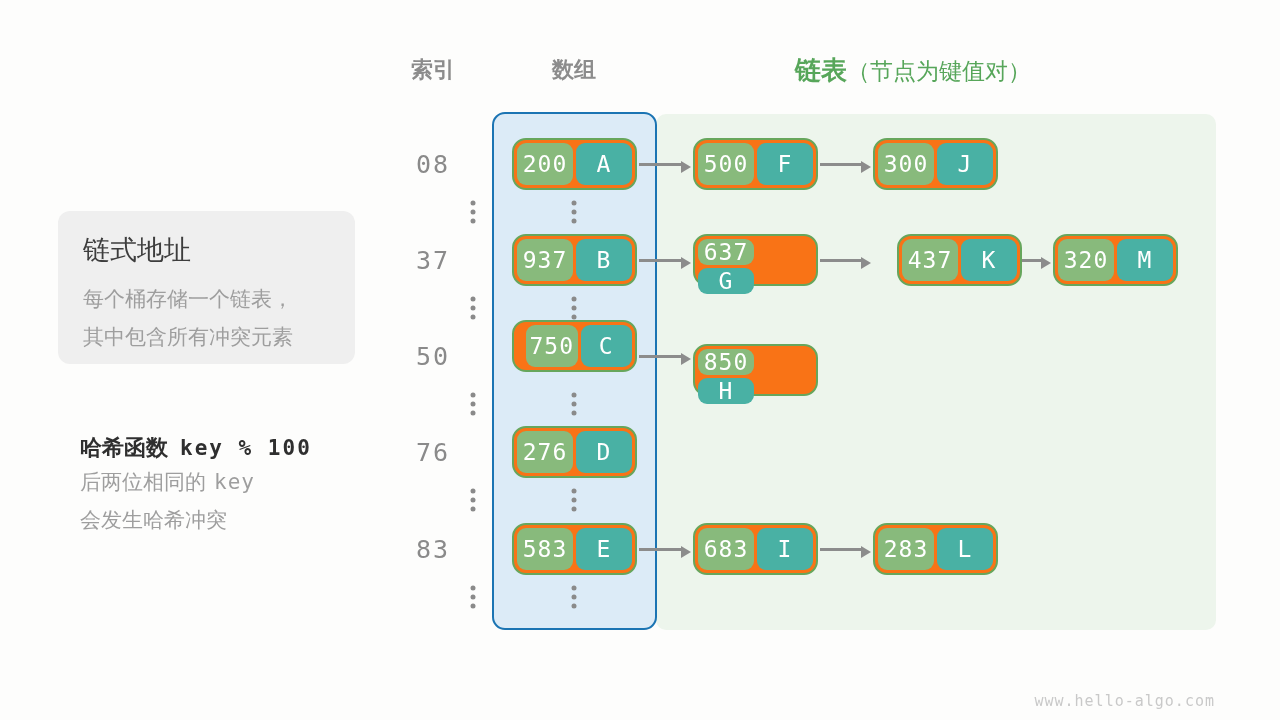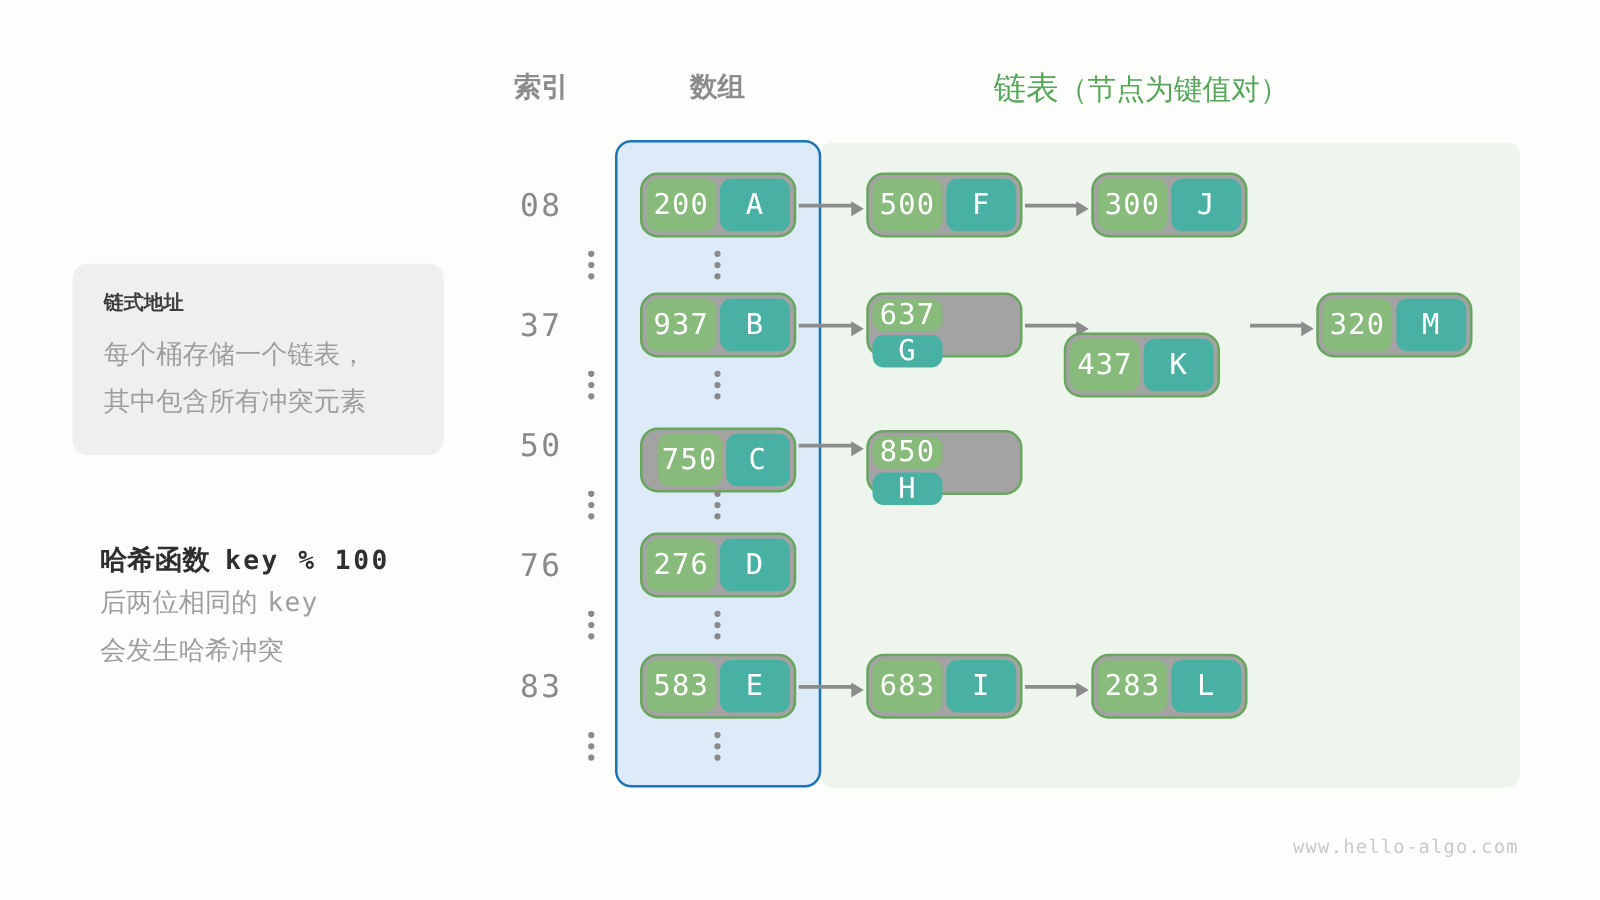--- a/index.html
+++ b/index.html
@@ -17,31 +17,31 @@
     --watermark:#c9c9c9;
   }
   html,body{margin:0;padding:0;}
   body{background:#fdfdfc;font-family:"Liberation Sans", sans-serif;}
   #canvas{position:relative;width:1280px;height:720px;overflow:hidden;background:#fdfdfc;}
 
   
   .col-header{position:absolute;top:54px;font-size:22px;font-weight:bold;color:#8c8c8c;line-height:32px;}
   .col-header.center{text-align:center;}
   #list-header{position:absolute;top:54px;left:795px;font-size:26px;line-height:32px;color:var(--green-text);white-space:nowrap;}
-  #list-header .bold{font-weight:normal;text-align:center;}
+  #list-header .bold{font-weight:bold;text-align:center;}
   #list-header .note{font-size:23px;font-weight:normal;}
 
   
   #array-panel{position:absolute;left:492px;top:112px;width:165px;height:518px;
     background:var(--blue-fill);border:2.5px solid var(--blue-border);border-radius:13px;box-sizing:border-box;}
   #list-panel{position:absolute;left:656px;top:114px;width:560px;height:516px;
     background:var(--green-fill);border-radius:10px;}
 
   
-  .node{position:absolute;width:125px;height:52px;box-sizing:border-box;background:#a3a3a3;
+  .node{position:absolute;width:125px;height:52px;box-sizing:border-box;background:#f97316;
     border:2px solid var(--node-border);border-radius:14px;display:flex;gap:3px;padding:3px;z-index:3;}
   .cell{width:56px;height:42px;border-radius:9px;color:#fff;
     font-family:"DejaVu Sans Mono", monospace;font-size:23px;font-weight:500;
     display:flex;align-items:center;justify-content:center;letter-spacing:1px;}
   .cell.key{background:var(--key-green);}
   .cell.val{background:var(--val-teal);}
 
   
   .arrow{position:absolute;height:0;border-top:3px solid var(--arrow);z-index:2;}
   .arrow:after{content:"";position:absolute;right:-9px;top:-4.5px;width:0;height:0;
@@ -49,33 +49,33 @@
 
   
   .idx{position:absolute;width:80px;text-align:center;transform:translateY(-50%);
     font-family:"DejaVu Sans Mono", monospace;font-size:25px;color:var(--gray-text);letter-spacing:2px;z-index:3;}
   .vdots{position:absolute;transform:translate(-50%,-50%);z-index:3;}
   .vdots i{display:block;width:5px;height:5px;border-radius:50%;background:#8a8a8a;margin:4px auto;}
 
   
   #anno-box{position:absolute;left:58px;top:211px;width:297px;height:153px;box-sizing:border-box;
     background:#efefef;border-radius:12px;padding:21px 25px;}
-  #anno-box .title{font-size:16px;font-weight:bold;color:var(--dark-text);margin-bottom:12px;}
+  #anno-box .title{font-size:27px;font-weight:normal;color:var(--dark-text);margin-bottom:12px;}
   #anno-box .line{font-size:21px;color:var(--muted-text);line-height:38px;}
 
   
   #hash-note{position:absolute;left:80px;top:433px;}
   #hash-note .title{font-size:22px;font-weight:bold;color:#2f2f2f;white-space:nowrap;}
   #hash-note .code{font-family:"DejaVu Sans Mono", monospace;font-size:21px;letter-spacing:2px;margin-left:12px;}
   #hash-note .line{font-size:21px;color:var(--muted-text);line-height:38px;}
   #hash-note .line:first-of-type{margin-top:8px;}
   #hash-note .code-gray{font-family:"DejaVu Sans Mono", monospace;letter-spacing:1px;margin-left:8px;margin-top:23px;}
 
   
-  #watermark{position:absolute;right:65px;bottom:34px;font-family:"DejaVu Sans Mono", monospace;
+  #watermark{position:absolute;right:65px;bottom:10px;font-family:"DejaVu Sans Mono", monospace;
     font-size:15px;color:var(--watermark);letter-spacing:1px;}
 </style>
 </head>
 <body>
 
 <div id="canvas">
 
   <div class="col-header center" style="left:393px;width:80px;">索引</div>
   <div class="col-header center" style="left:524px;width:100px;">数组</div>
   <div id="list-header">
@@ -114,42 +114,42 @@
       <div class="idx" style="left: 393px; top: 260px;">37</div>
       <div class="node" style="left: 512px; top: 234px;">
         <div class="cell key">937</div>
         <div class="cell val">B</div>
       </div>
       <div class="node" style="left: 693px; top: 234px; flex-direction: column;">
         <div class="cell key">637</div>
         <div class="cell val">G</div>
       </div>
       <div class="arrow" style="left: 639px; top: 258.5px; width: 43px;"></div>
-      <div class="node" style="left: 851px; top: 234px; margin-top: 32px;">
+      <div class="node" style="left: 897px; top: 234px;">
         <div class="cell key">437</div>
         <div class="cell val">K</div>
       </div>
       <div class="arrow" style="left: 820px; top: 258.5px; width: 42px;"></div>
       <div class="node" style="left: 1053px; top: 234px;">
         <div class="cell key">320</div>
         <div class="cell val">M</div>
       </div>
       <div class="arrow" style="left: 1000px; top: 258.5px; width: 42px;"></div>
       <div class="vdots" style="left: 473px; top: 308px;">
         <i></i>
         <i></i>
         <i></i>
       </div>
       <div class="vdots" style="left: 574px; top: 308px;">
         <i></i>
         <i></i>
         <i></i>
       </div>
       <div class="idx" style="left: 393px; top: 356px;">50</div>
-      <div class="node" style="left: 512px; top: 342px; padding-left: 12px;">
+      <div class="node" style="left: 512px; top: 320px; padding-left: 12px;">
         <div class="cell key">750</div>
         <div class="cell val">C</div>
       </div>
       <div class="node" style="left: 693px; top: 344px; flex-direction: column;">
         <div class="cell key">850</div>
         <div class="cell val">H</div>
       </div>
       <div class="arrow" style="left: 639px; top: 354.5px; width: 43px;"></div>
       <div class="vdots" style="left: 473px; top: 404px;">
         <i></i>

